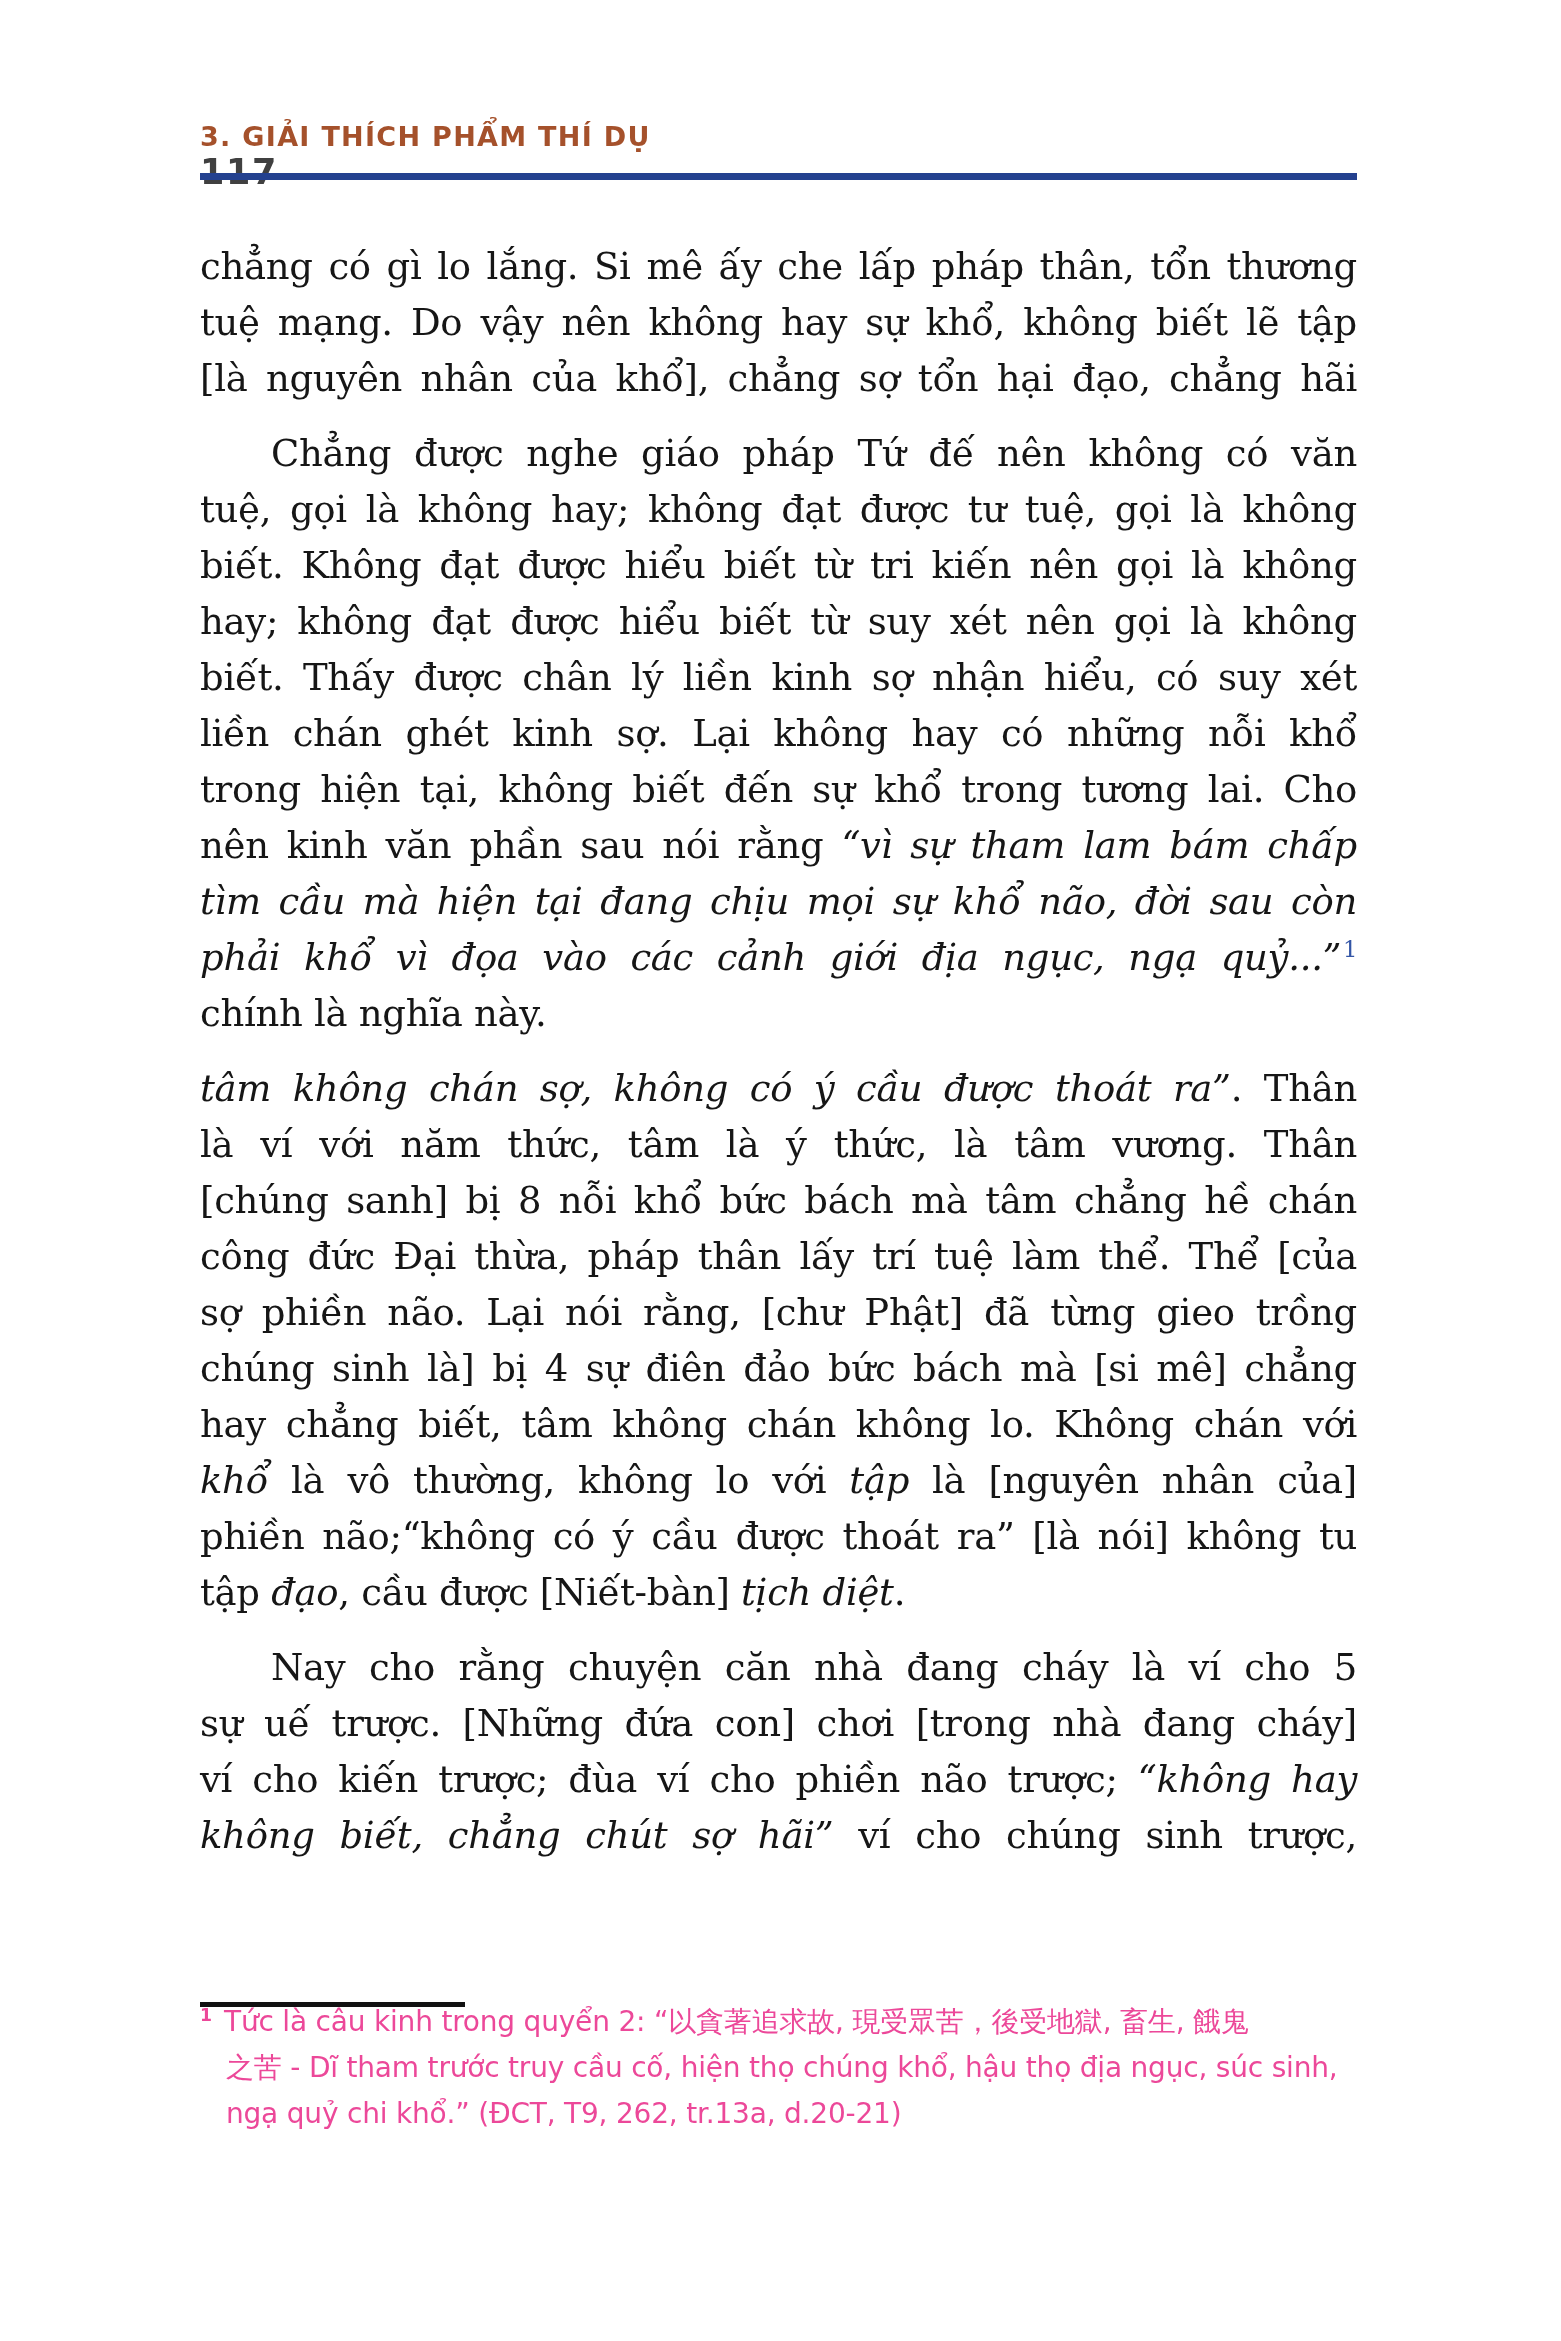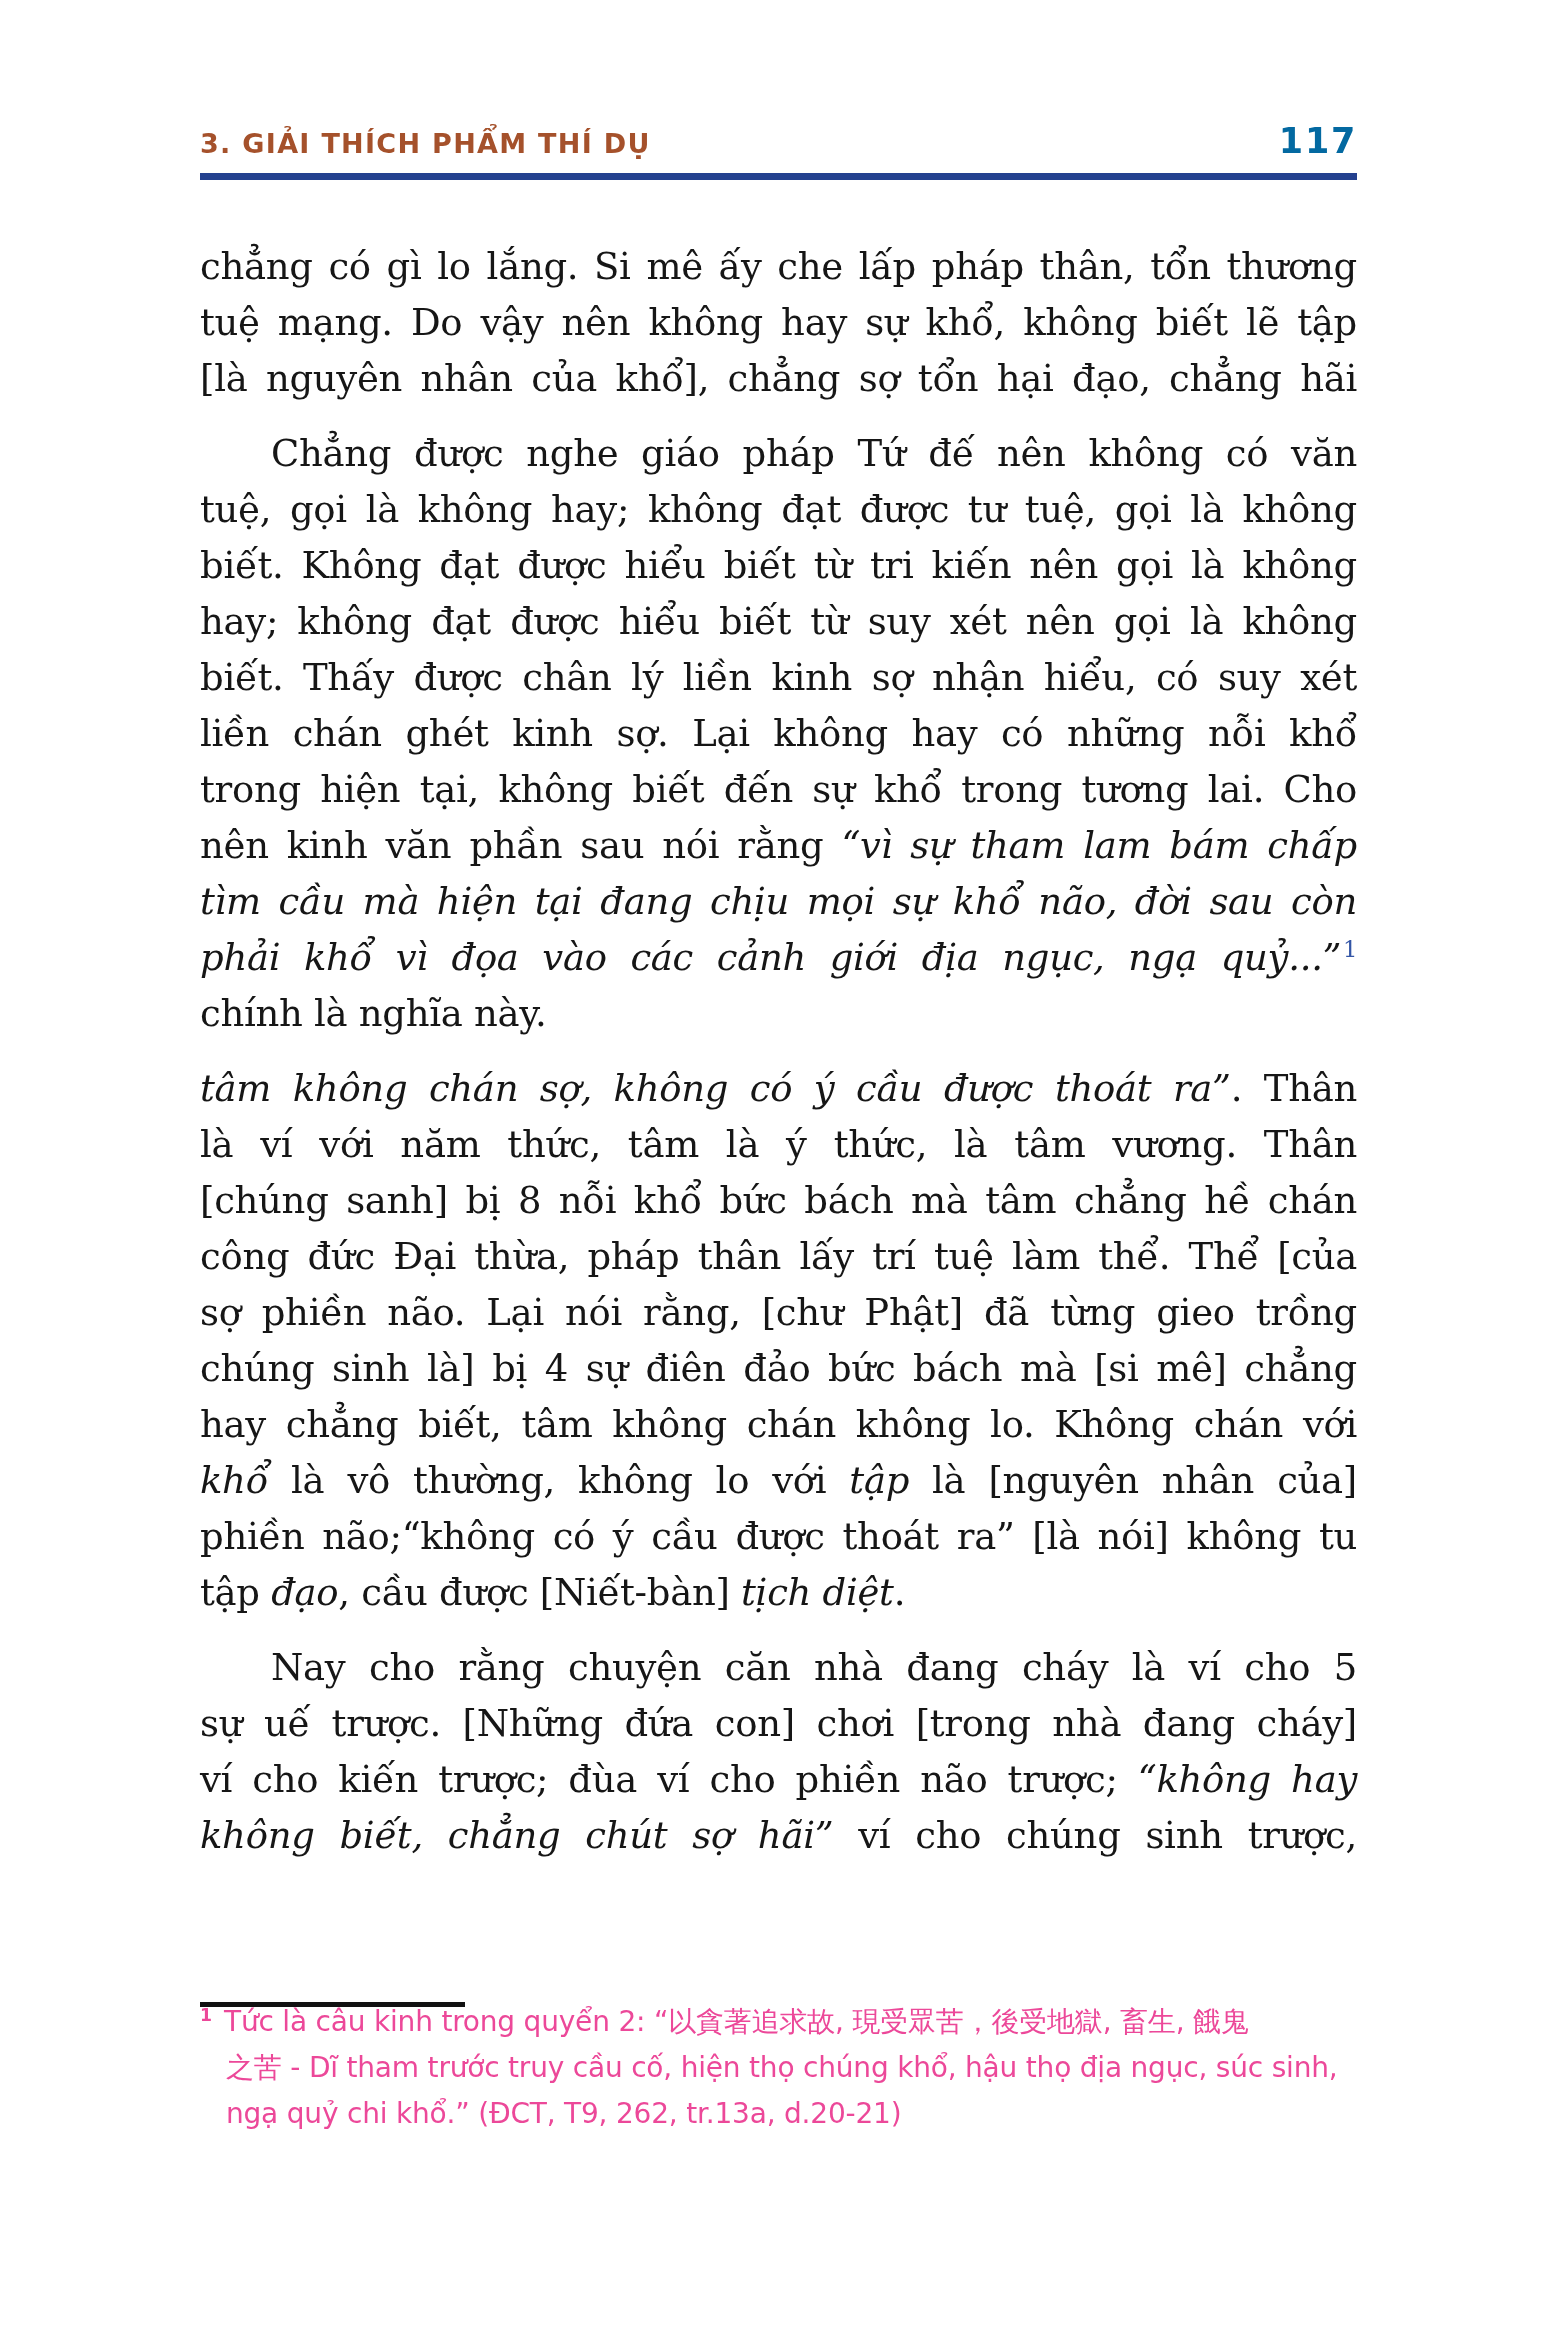--- a/index.html
+++ b/index.html
@@ -14,34 +14,35 @@
     color: var(--body-color, #161616);
   }
   .header {
     position: absolute;
     top: 121px;
     left: 200px;
     width: 1157px;
     display: flex;
     justify-content: space-between;
     align-items: baseline;
+    flex-direction: column;
   }
   .section-heading {
     font-family: "DejaVu Sans", "Liberation Sans", sans-serif;
     font-weight: bold;
     font-size: 27px;
     letter-spacing: 1.3px;
     color: var(--header-color, #A5512B);
   }
   .page-number {
     font-family: "DejaVu Sans", "Liberation Sans", sans-serif;
     font-weight: bold;
     font-size: 35px;
     letter-spacing: 1.7px;
-    color: #0369a1;
+    color: #404040;
   }
   .rule {
     position: absolute;
     top: 173px;
     left: 200px;
     width: 1157px;
     height: 7px;
     background: var(--rule-color, #24418F);
   }
   .body-text {

